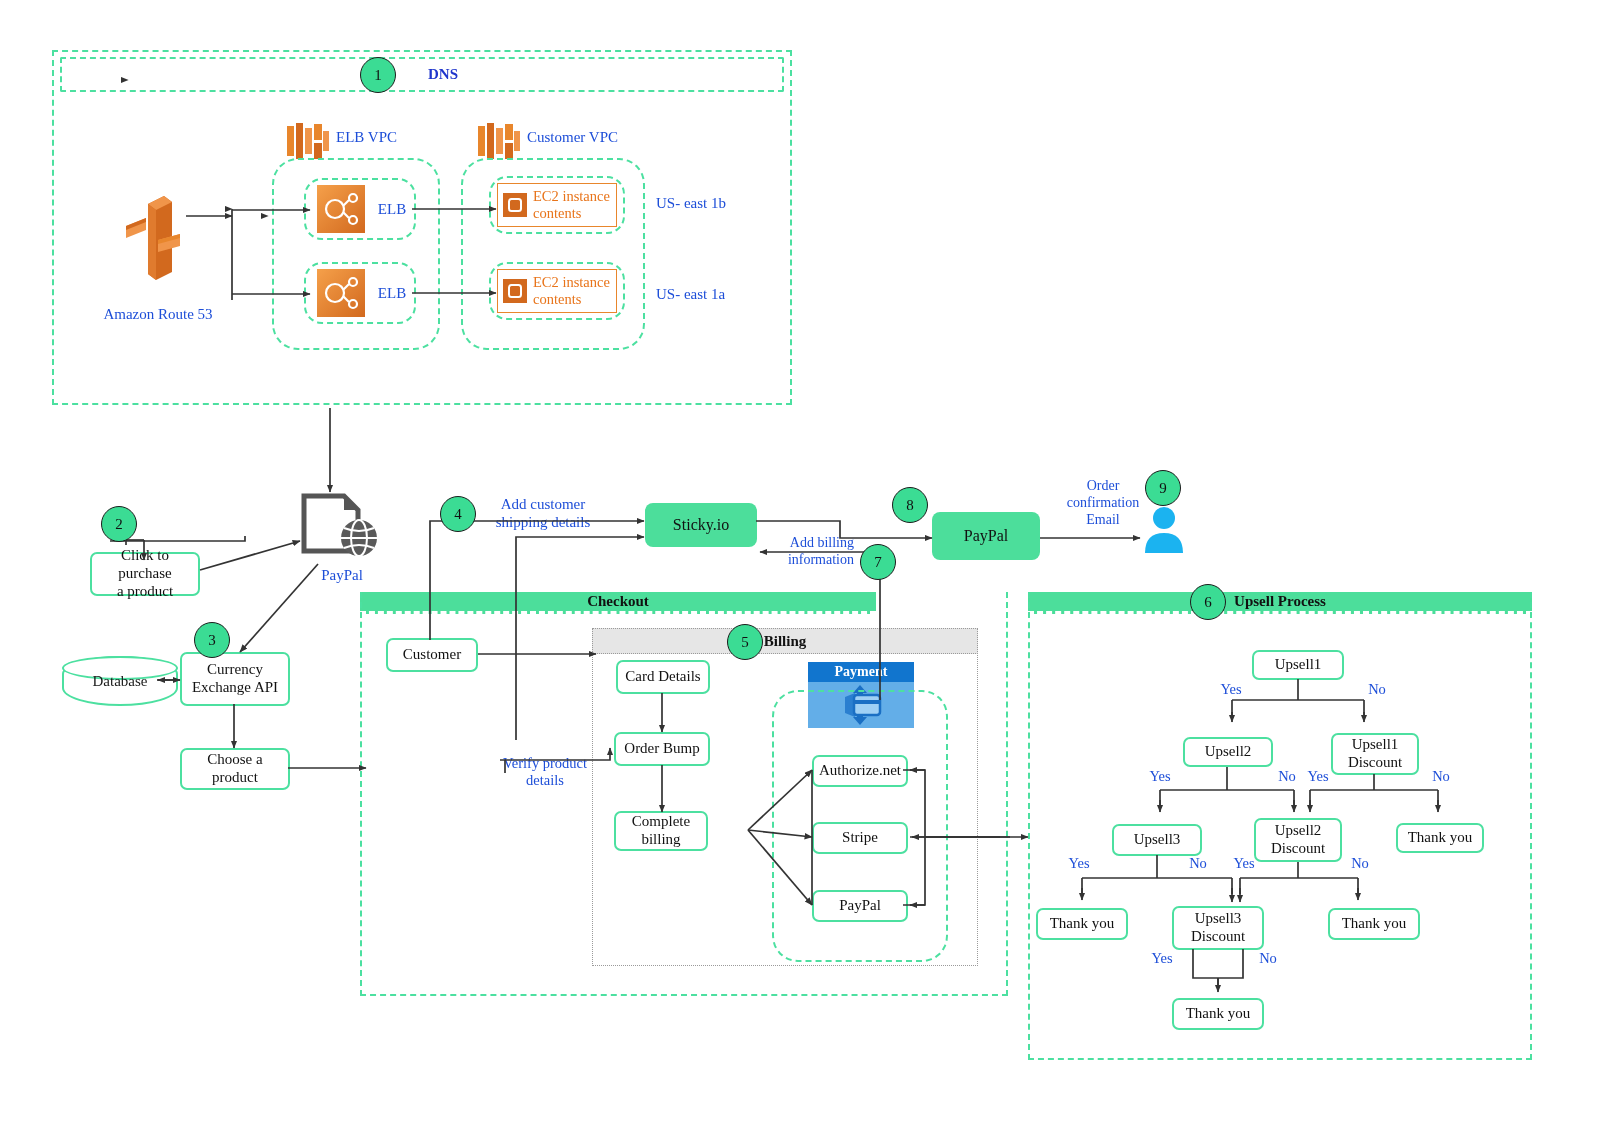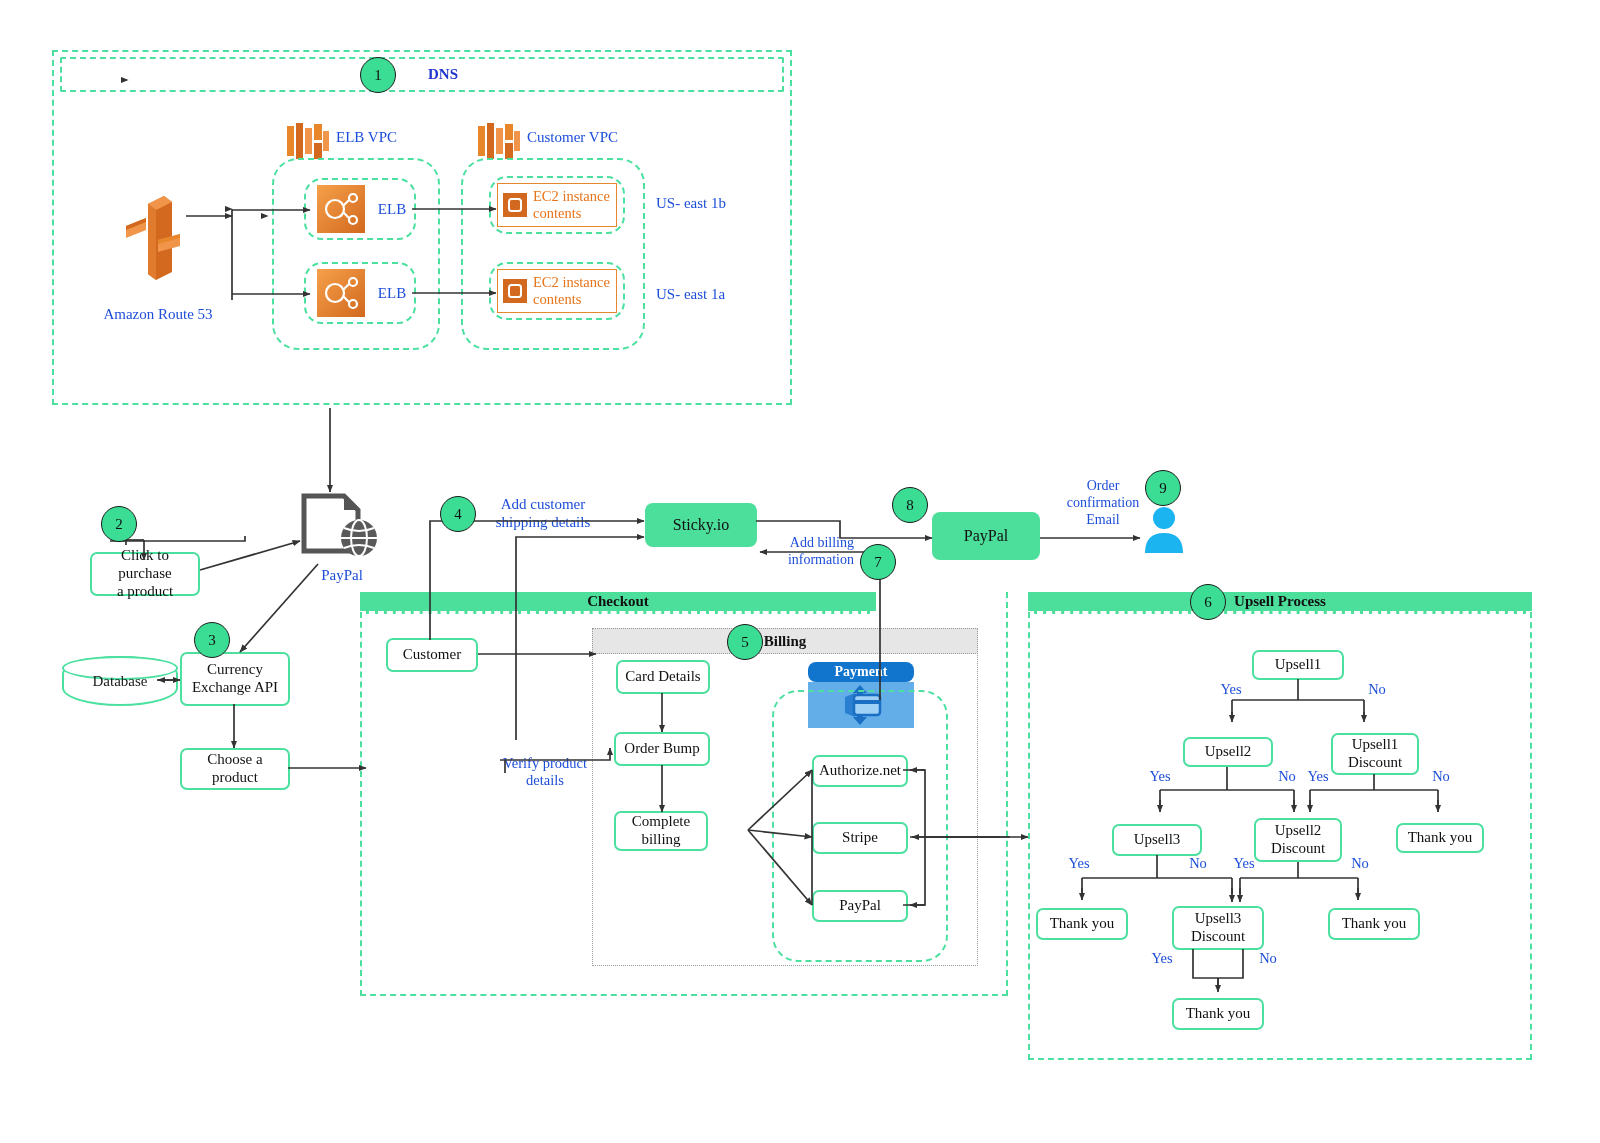--- a/index.html
+++ b/index.html
@@ -381,21 +381,21 @@
 
   <div class="dotted" style="left:592px;top:628px;width:386px;height:338px;"></div>
   <div class="gband" style="left:592px;top:628px;width:386px;height:26px;">Billing</div>
   <div class="badge" style="left:727px;top:624px;">5</div>
 
   <div class="gbox" style="left:616px;top:660px;width:94px;height:34px;">Card Details</div>
   <div class="gbox" style="left:614px;top:732px;width:96px;height:34px;">Order Bump</div>
   <div class="gbox" style="left:614px;top:811px;width:94px;height:40px;white-space:pre-line;">Complete
 billing</div>
 
-  <div class="payhdr" style="left:808px;top:662px;width:106px;height:20px;border-radius:8px;">Payment</div>
+  <div class="payhdr" style="left:808px;top:662px;width:106px;height:20px;">Payment</div>
   <div class="paybody" style="left:808px;top:682px;width:106px;height:46px;">
     <svg class="icon" width="56" height="44" viewBox="0 0 56 44">
       <path d="M27,2 L34,10 H30 V16 H24 V10 H20 Z" fill="#1A6FC4"></path>
       <path d="M27,42 L20,34 H24 V28 H30 V34 H34 Z" fill="#1A6FC4"></path>
       <path d="M12,14 L22,10 L22,34 L12,30 Z" fill="#2A7FD0"></path>
       <rect x="21" y="12" width="26" height="20" rx="3" fill="#9FD0F5" stroke="#1A6FC4" stroke-width="2.5"></rect>
       <rect x="21" y="17" width="26" height="4" fill="#1A6FC4"></rect>
     </svg>
   </div>
 

